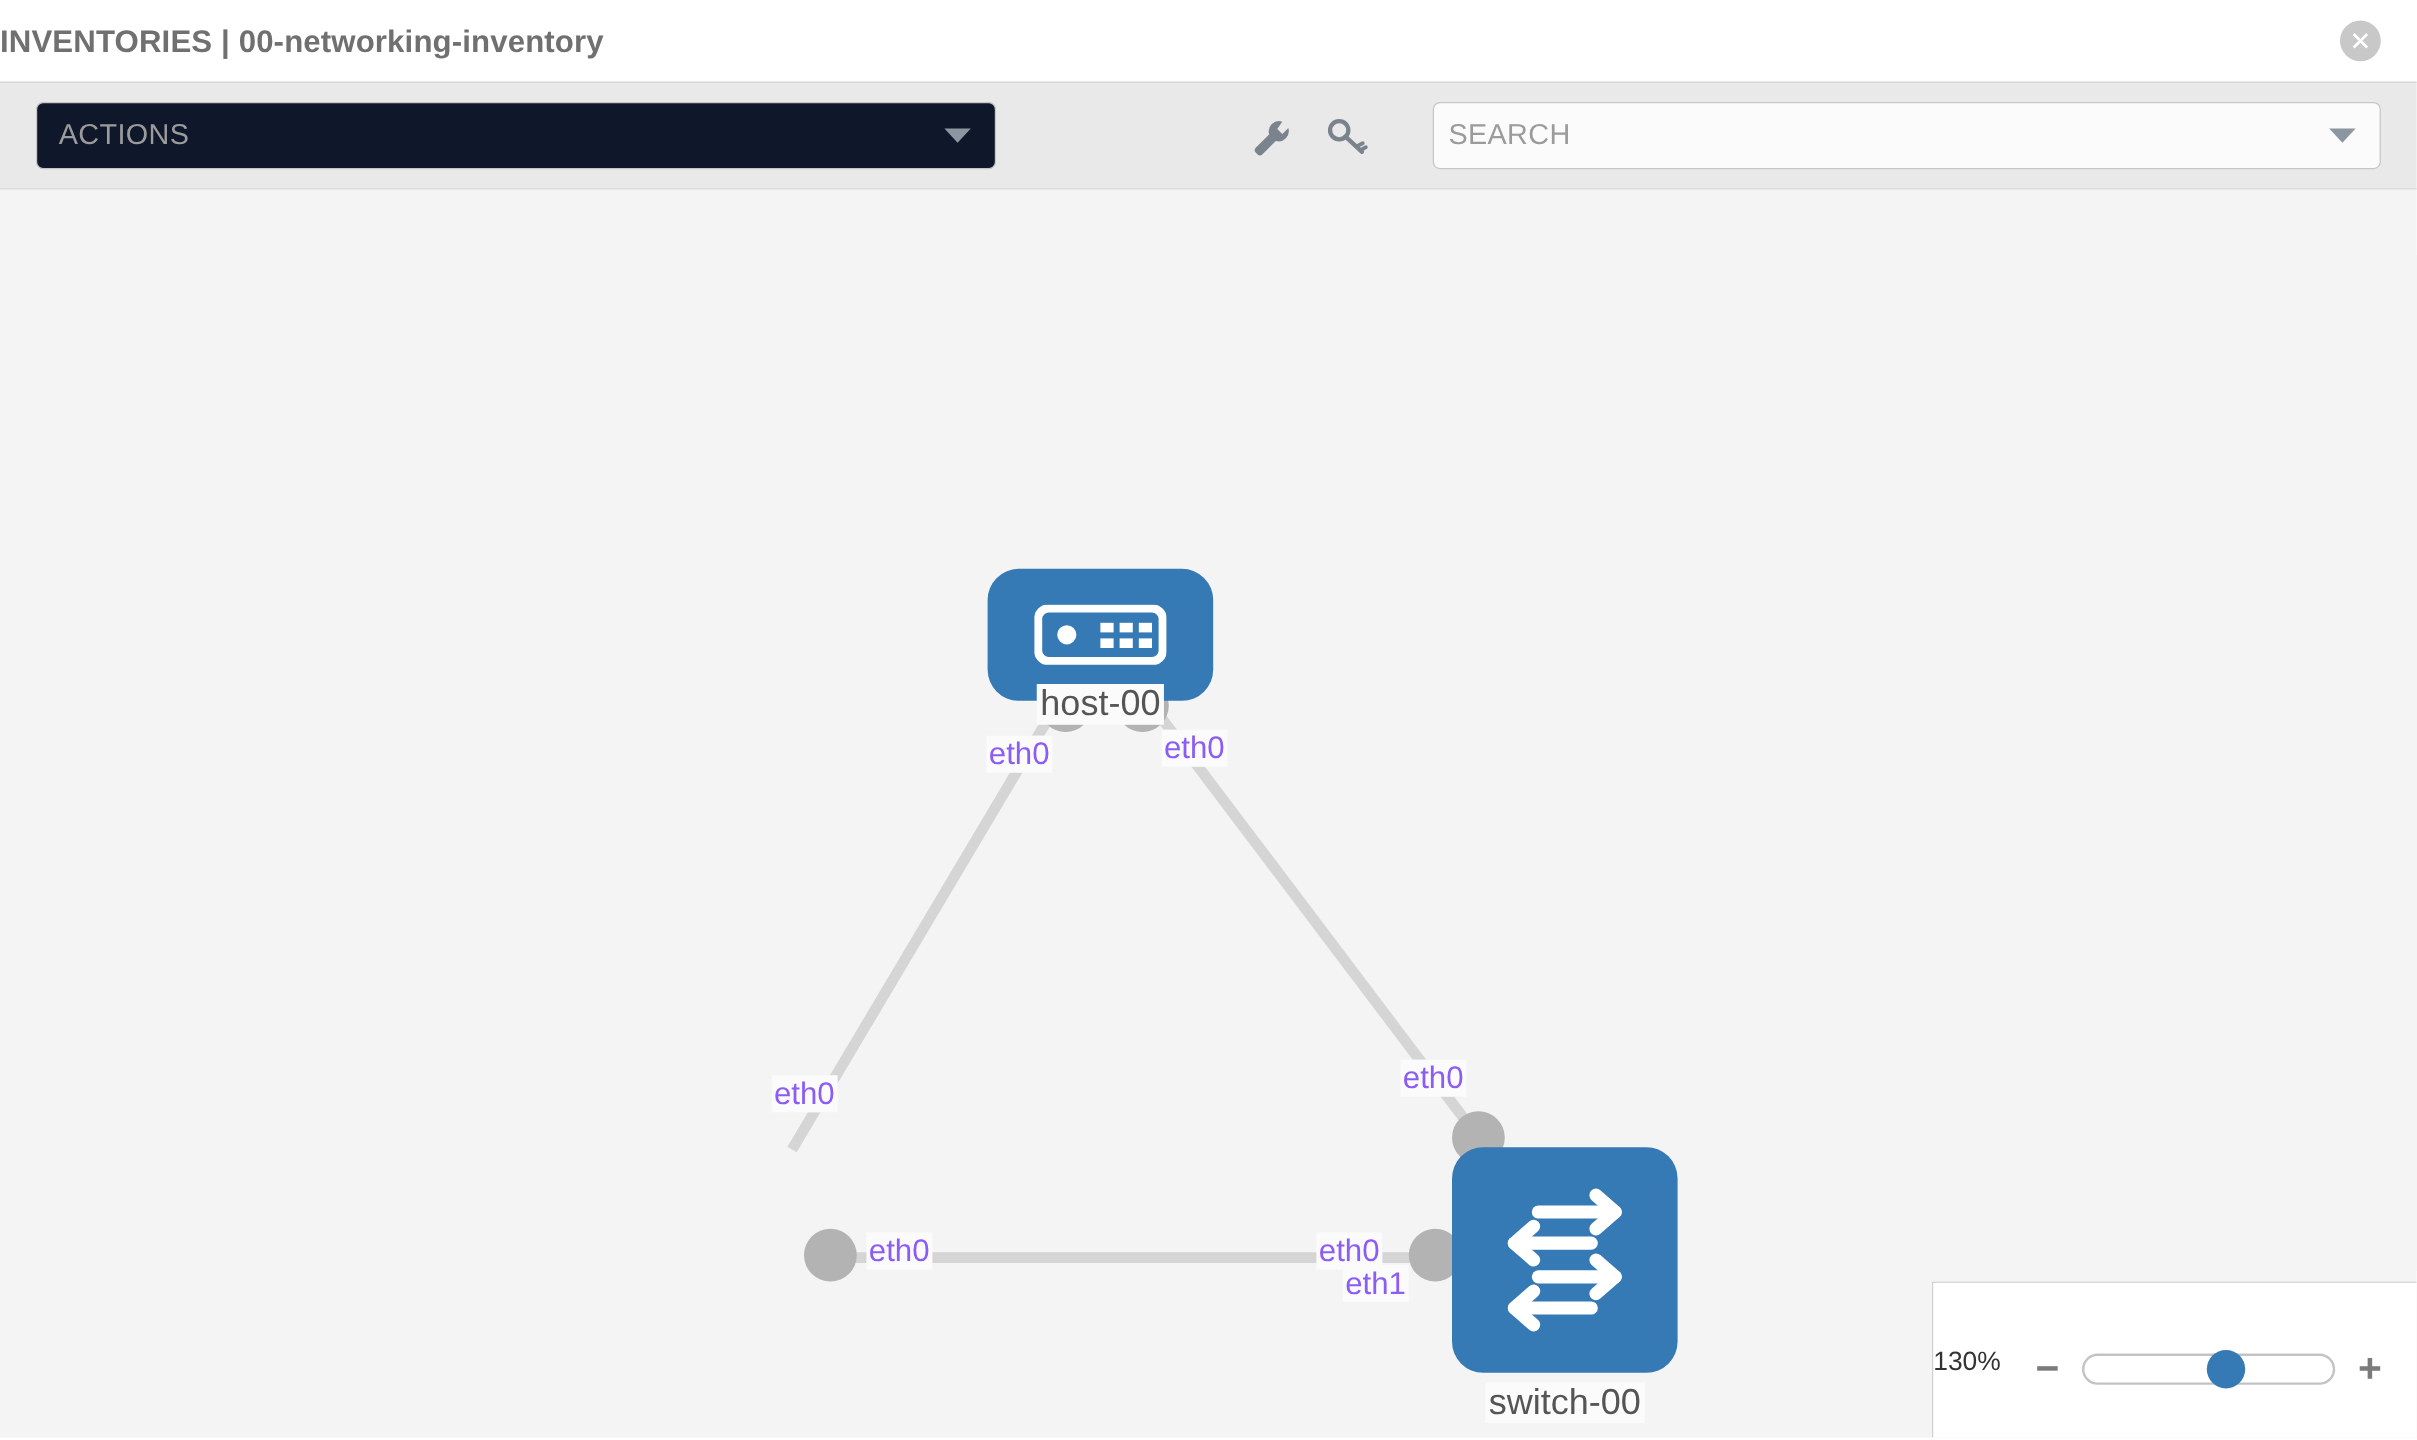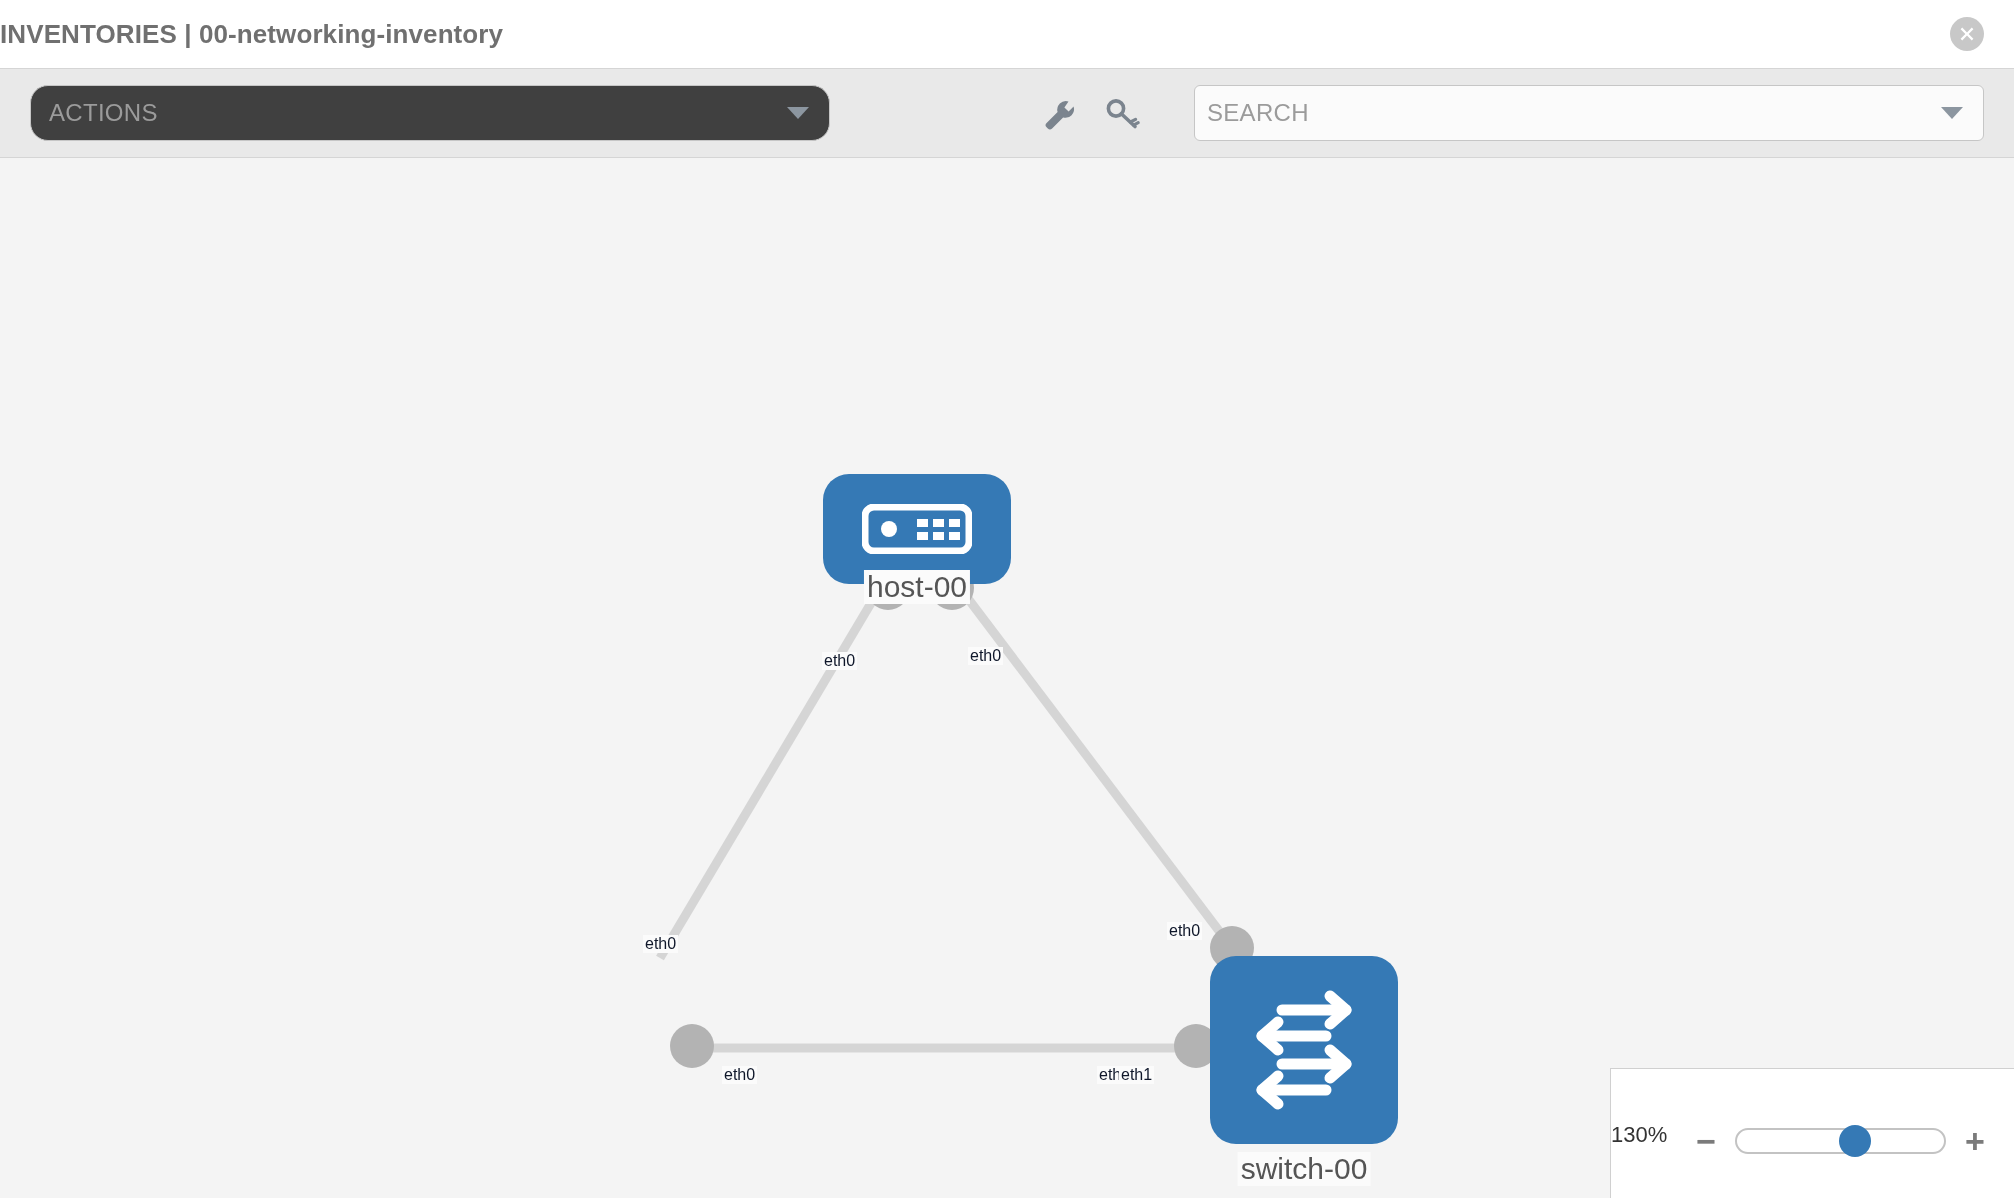--- a/index.html
+++ b/index.html
@@ -50,23 +50,23 @@
     background: #e9e9e9;
     border-top: 1px solid #d5d5d5;
     border-bottom: 1px solid #d5d5d5;
     display: flex;
     align-items: center;
     padding: 0 30px;
   }
   .actions-select {
     width: 800px;
     height: 56px;
-    background: #404040;
+    background: #0f172a;
     border: 1px solid #c6c6c6;
-    border-radius: 18px;
+    border-radius: 6px;
     display: flex;
     align-items: center;
     padding: 0 18px;
     cursor: pointer;
     position: relative;
   }
   .actions-select .label {
     font-size: 24px;
     color: #9b9b9b;
     letter-spacing: 0.3px;
@@ -156,26 +156,25 @@
     background: #fbfbfb;
     padding: 0 3px;
   }
   .node-host .node-label { top: 96px; }
   .node-router .node-label { top: 196px; }
   .node-switch .node-label { top: 196px; }
 
   
   .if-label {
     position: absolute;
-    font-size: 16px;
-    color: #0f172a;
+    font-size: 26px;
+    color: #8b5cf6;
     background: #fbfbfb;
     padding: 0 2px;
     white-space: nowrap;
-    margin-top: 39px;
   }
 
   
   .zoom-control {
     position: absolute;
     right: 0;
     bottom: 0;
     width: 404px;
     height: 130px;
     background: #ffffff;
@@ -326,21 +325,21 @@
     </div>
     <div class="node-label">switch-00</div>
   </div>
 
   <div class="if-label" style="left:822px; top:455px;">eth0</div>
   <div class="if-label" style="left:968px; top:450px;">eth0</div>
   <div class="if-label" style="left:643px; top:738px;">eth0</div>
   <div class="if-label" style="left:1167px; top:725px;">eth0</div>
   <div class="if-label" style="left:722px; top:869px;">eth0</div>
   <div class="if-label" style="left:1097px; top:869px;">eth0</div>
-  <div class="if-label" style="left:1119px; top:869px;">eth1</div>
+  <div class="if-label" style="left:1119px; top:896px;">eth1</div>
 
   <div class="zoom-control">
     <div class="zoom-percent">130%</div>
     <div class="zoom-row">
       <div class="zoom-minus">−</div>
       <div class="zoom-track">
         <div class="zoom-thumb" style="left:57%;"></div>
       </div>
       <div class="zoom-plus">+</div>
     </div>

